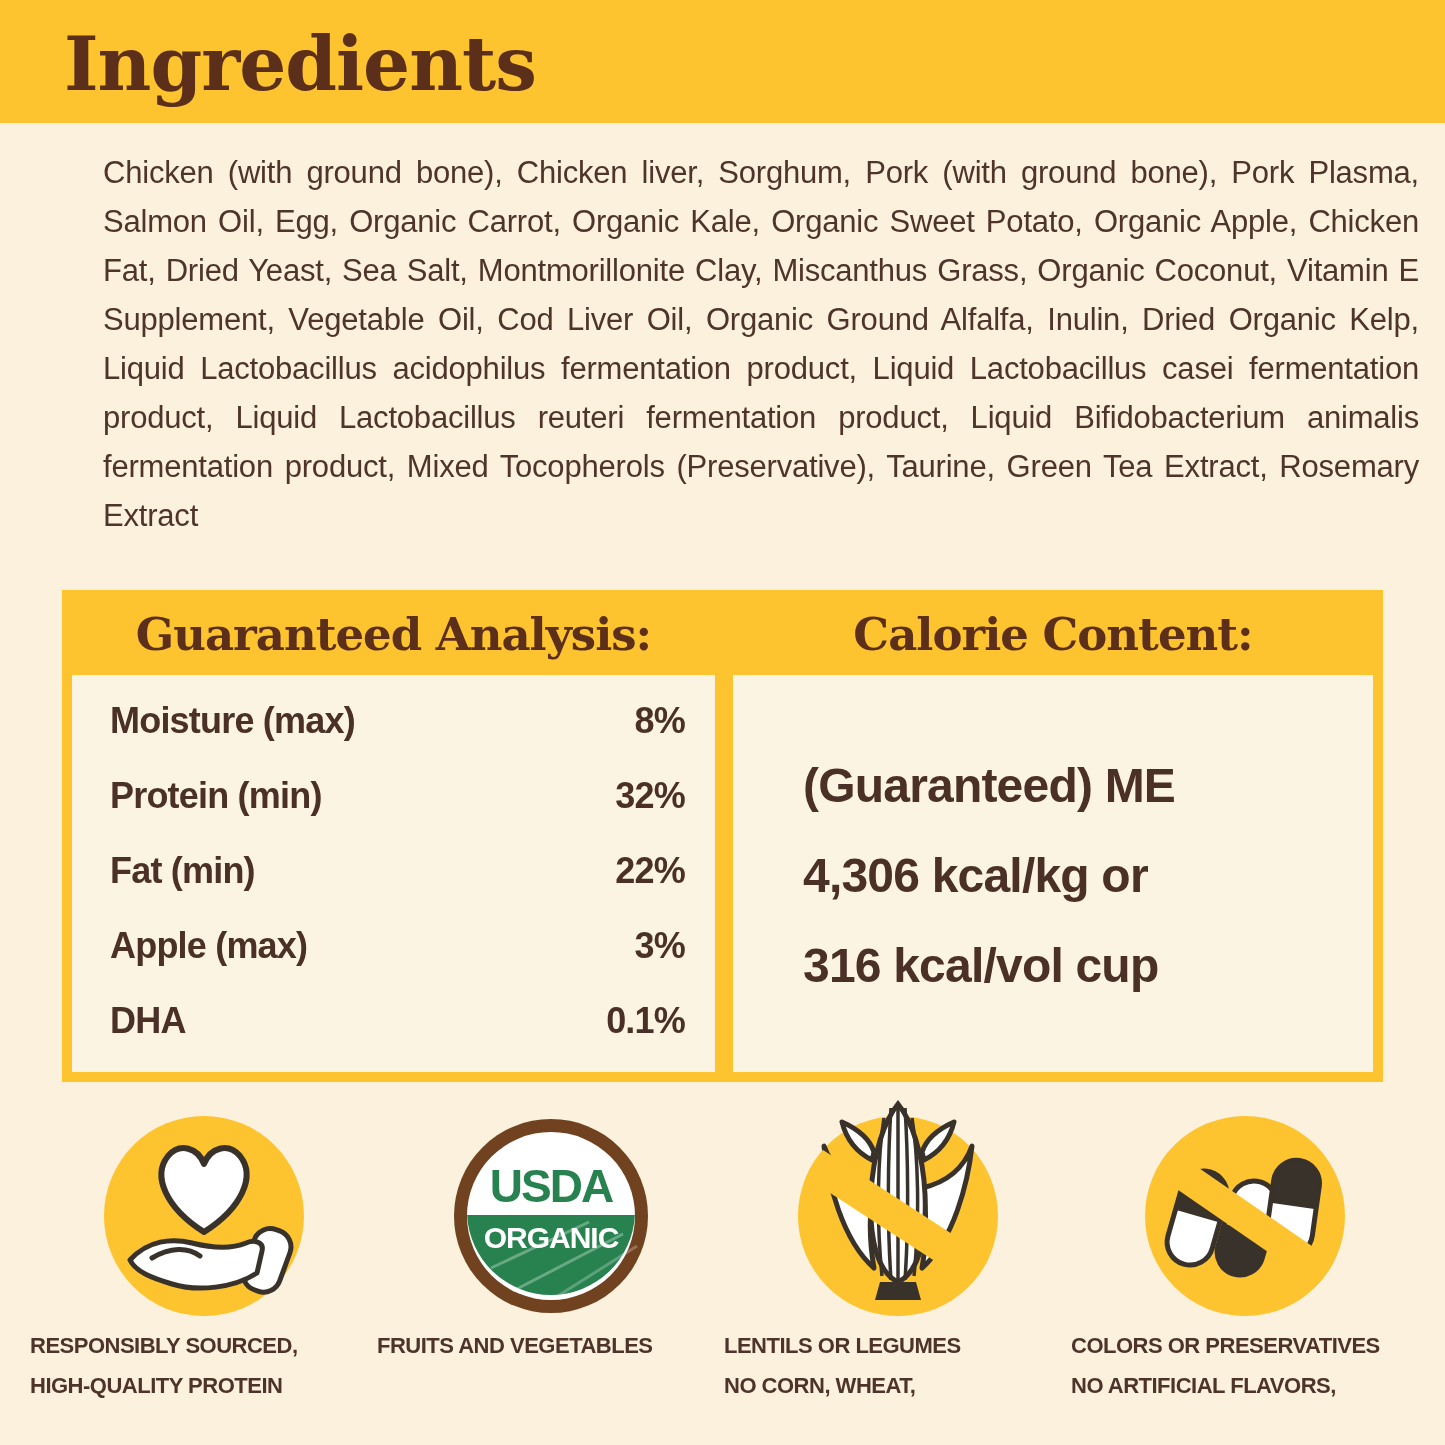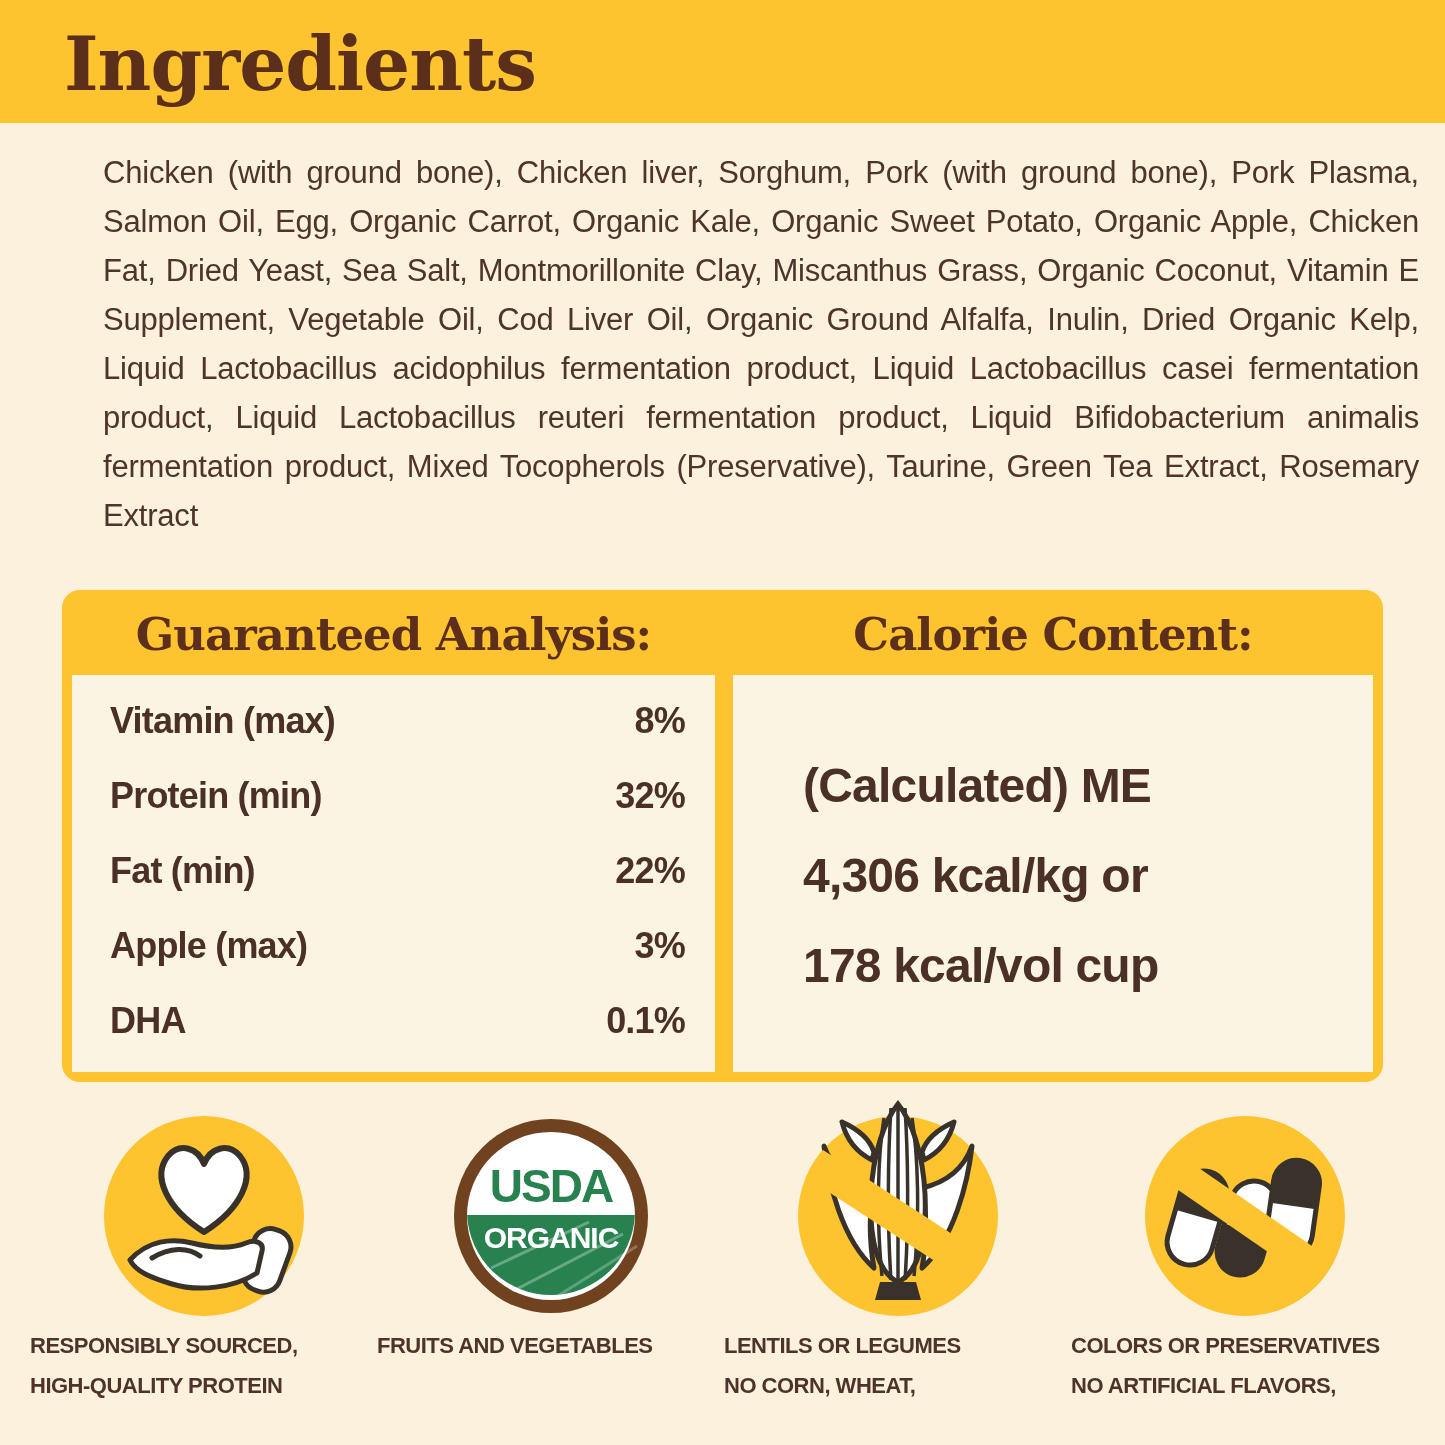--- a/index.html
+++ b/index.html
@@ -34,21 +34,20 @@
     color:#4E342A;
     letter-spacing:-0.2px;
     margin-left:38px;
   }
 
   
   .info-box {
     position:absolute; left:62px; top:590px;
     width:1321px; height:492px;
     background:#FDC42F;
-    border-radius:18px;
   }
   .box-title {
     position:absolute; top:0; height:85px; line-height:89px;
     text-align:center;
     font-family:"DejaVu Serif", serif; font-weight:bold;
     font-size:45px; color:#5C2F1B; letter-spacing:-1px;
   }
   .ga-title { left:10px;  width:643px; }
   .cc-title { left:671px; width:640px; }
 
@@ -103,21 +102,21 @@
 <div class="ingredients-paragraph">Chicken (with ground bone), Chicken liver, Sorghum, Pork (with ground bone), Pork Plasma, Salmon Oil, Egg, Organic Carrot, Organic Kale, Organic Sweet Potato, Organic Apple, Chicken Fat, Dried Yeast, Sea Salt, Montmorillonite Clay, Miscanthus Grass, Organic Coconut, Vitamin E Supplement, Vegetable Oil, Cod Liver Oil, Organic Ground Alfalfa, Inulin, Dried Organic Kelp, Liquid Lactobacillus acidophilus fermentation product, Liquid Lactobacillus casei fermentation product, Liquid Lactobacillus reuteri fermentation product, Liquid Bifidobacterium animalis fermentation product, Mixed Tocopherols (Preservative), Taurine, Green Tea Extract, Rosemary Extract</div>
 
 <div class="info-box">
 
   <div class="box-title ga-title">Guaranteed Analysis:</div>
   <div class="box-title cc-title">Calorie Content:</div>
 
   <div class="panel ga-panel">
     <div class="ga-rows">
       <div class="ga-row">
-        <span>Vitamin (max)</span>
+        <span>Moisture (max)</span>
         <span>8%</span>
       </div>
       <div class="ga-row">
         <span>Protein (min)</span>
         <span>32%</span>
       </div>
       <div class="ga-row">
         <span>Fat (min)</span>
         <span>22%</span>
       </div>
@@ -127,23 +126,23 @@
       </div>
       <div class="ga-row">
         <span>DHA</span>
         <span>0.1%</span>
       </div>
     </div>
   </div>
 
   <div class="panel cc-panel">
     <div class="cc-text">
-      <div>(Calculated) ME</div>
+      <div>(Guaranteed) ME</div>
       <div>4,306 kcal/kg or</div>
-      <div>178 kcal/vol cup</div>
+      <div>316 kcal/vol cup</div>
     </div>
   </div>
 </div>
 
 <div class="badge badge-1">
   <svg viewBox="0 0 220 230">
     <circle cx="110" cy="128" r="100" fill="#FDC42F"></circle>
     <path d="M110,144 C72,120 58,88 74,68 C86,54 104,60 110,76 C116,60 134,54 146,68 C162,88 148,120 110,144 Z" fill="#FFFFFF" stroke="#39322B" stroke-width="6" stroke-linejoin="round"></path>
     <g transform="rotate(20 172 172)">
       <rect x="154" y="140" width="38" height="64" rx="17" fill="#FFFFFF" stroke="#39322B" stroke-width="5"></rect>

